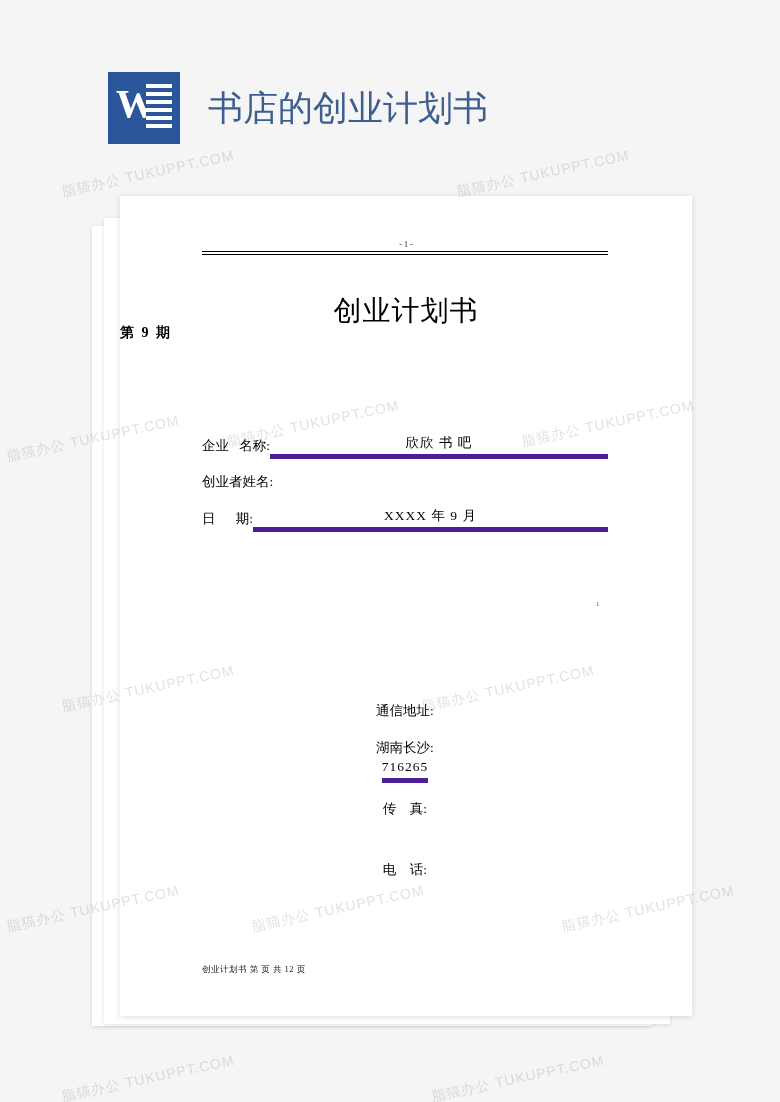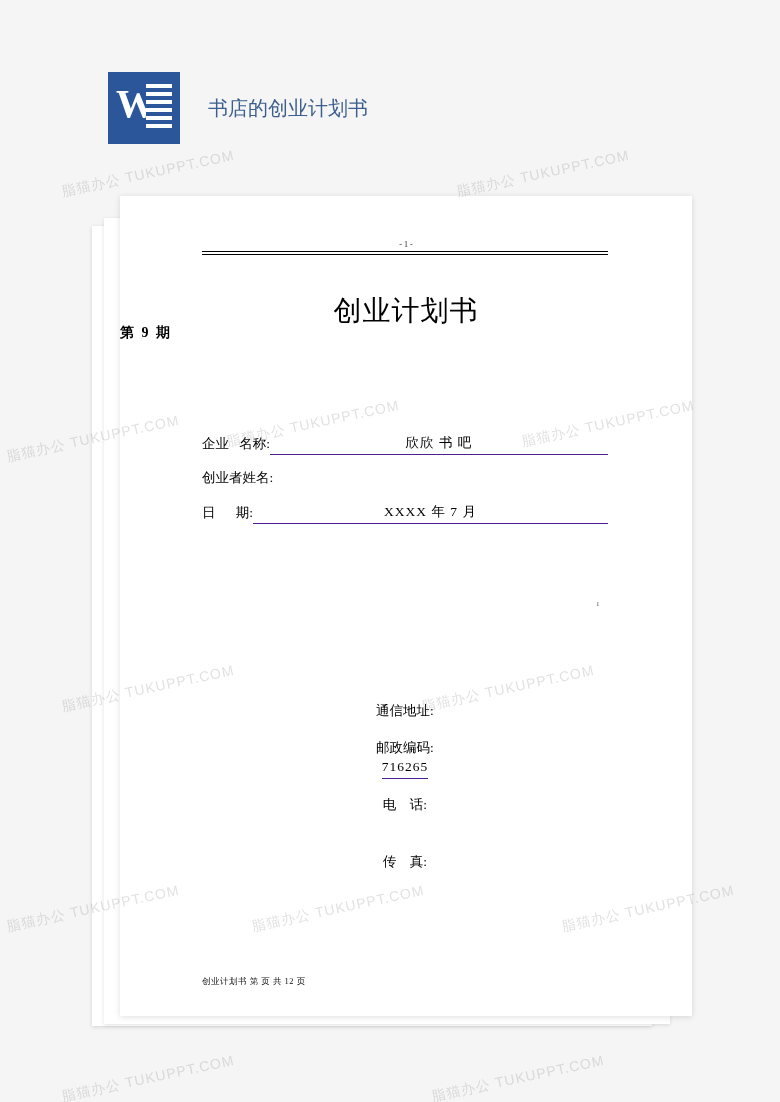--- a/index.html
+++ b/index.html
@@ -50,21 +50,21 @@
     width: 26px;
     height: 48px;
     background: repeating-linear-gradient(
       to bottom,
       #ffffff 0px, #ffffff 4px,
       #2b579a 4px, #2b579a 8px
     );
   }
   .doc-title {
     margin-left: 28px;
-    font-size: 20px;
+    font-size: 35px;
     color: #3c5f8f;
     font-family: "Liberation Sans", sans-serif;
     white-space: nowrap;
   }
 
   
   .paper-stack {
     position: absolute;
     top: 196px;
     left: 92px;
@@ -160,39 +160,39 @@
     margin-bottom: 14px;
     font-size: 13.5px;
   }
   .field-row .label {
     white-space: pre;
     flex: none;
     padding-bottom: 2px;
   }
   .field-row .value {
     flex: 1;
-    border-bottom: 1px solid #4c1d95;
+    border-bottom: 5px solid #4c1d95;
     text-align: center;
     padding-bottom: 2px;
     min-height: 17px;
     letter-spacing: 1px;
   }
   .group-b .field-row { margin-bottom: 17px; flex-direction: column; }
 
   .stray-mark {
     position: absolute;
     top: 404px;
     left: 476px;
     font-size: 7px;
     color: #555;
   }
 
   .page-footer {
     position: absolute;
-    bottom: 28px;
+    bottom: 40px;
     left: 82px;
     font-size: 8.5px;
     color: #111;
     letter-spacing: 0.5px;
   }
 
   
   .wm {
     position: absolute;
     font-size: 14px;
@@ -234,40 +234,40 @@
       <div class="field-group group-a">
         <div class="field-row">
           <span class="label">企业   名称:</span>
           <span class="value">欣欣 书 吧</span>
         </div>
         <div class="field-row">
           <span class="label">创业者姓名:</span>
         </div>
         <div class="field-row">
           <span class="label">日      期:</span>
-          <span class="value">XXXX 年 7 月</span>
+          <span class="value">XXXX 年 9 月</span>
         </div>
       </div>
 
       <div class="stray-mark">1</div>
 
       <div class="field-group group-b">
         <div class="field-row">
           <span class="label">通信地址:</span>
         </div>
         <div class="field-row">
-          <span class="label">邮政编码:</span>
+          <span class="label">湖南长沙:</span>
           <span class="value">716265</span>
         </div>
         <div class="field-row">
+          <span class="label">传    真:</span>
+          <span class="value"></span>
+        </div>
+        <div class="field-row">
           <span class="label">电    话:</span>
-          <span class="value"></span>
-        </div>
-        <div class="field-row">
-          <span class="label">传    真:</span>
           <span class="value"></span>
         </div>
       </div>
 
       <div class="page-footer">创业计划书  第  页 共 12 页</div>
 
     </div>
   </div>
 </div>
 

